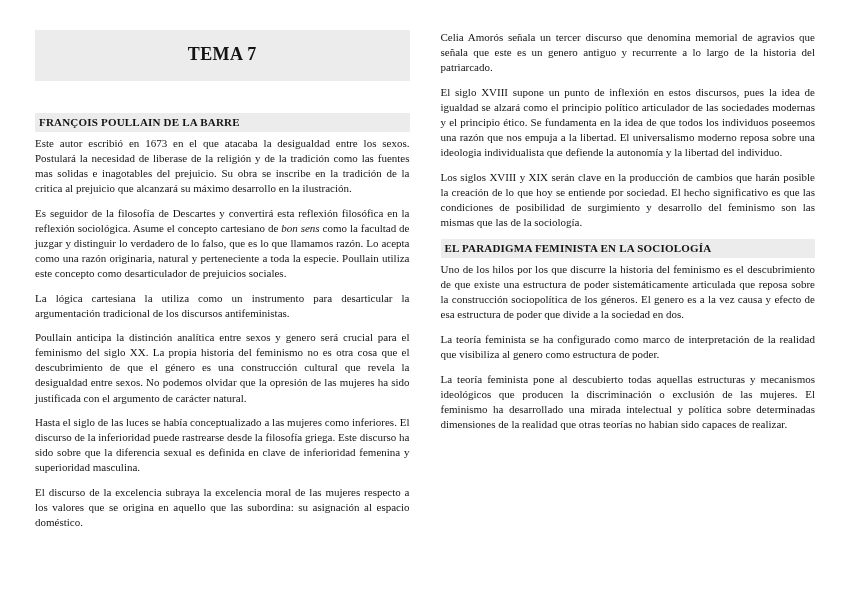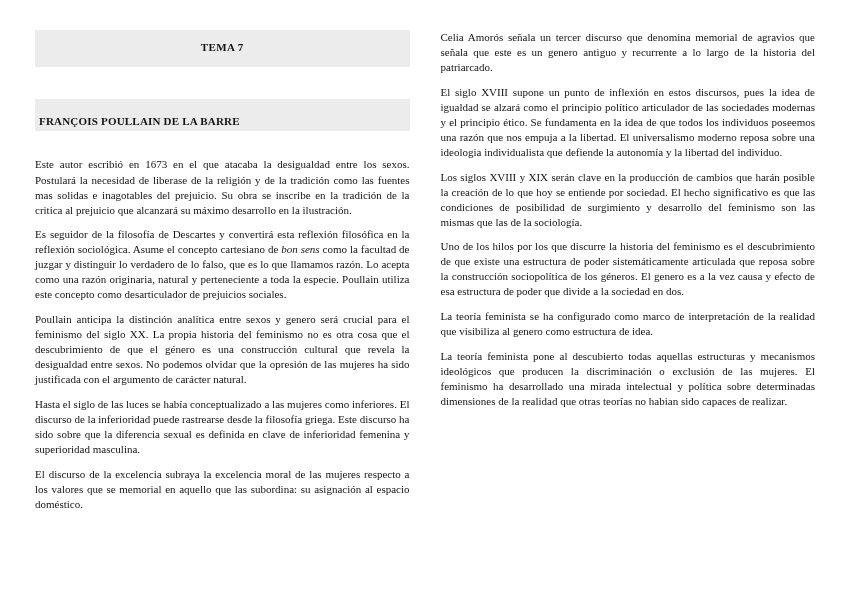--- a/index.html
+++ b/index.html
@@ -25,32 +25,32 @@
   .col { flex: 1; min-width: 0; }
 
   .title-box {
     background: #ececec;
     text-align: center;
     padding: 7px 4px 9px 4px;
     margin-bottom: 32px;
   }
   .title-line {
     font-weight: bold;
-    font-size: 11px;
+    font-size: 18px;
     line-height: 1.95;
     letter-spacing: 0.4px;
   }
 
   .section-heading {
     background: #ececec;
     font-size: 11px;
     font-weight: bold;
     letter-spacing: 0.2px;
-    padding: 16px 4px 4px 4px;
-    margin-bottom: 26px;
+    padding: 3px 4px 4px 4px;
+    margin-bottom: 4px;
   }
   .col.right .section-heading { margin-top: 2px; }
 
   p.body-par {
     font-size: 11px;
     line-height: 1.37;
     text-align: justify;
     margin-bottom: 9.5px;
   }
   p.body-par em { }
@@ -66,33 +66,35 @@
       <div class="title-box">
         <div class="title-line">TEMA 7</div>
       </div>
 
       <div class="section-heading">FRANÇOIS POULLAIN DE LA BARRE</div>
 
       <p class="body-par">Este autor escribió en 1673 en el que atacaba la desigualdad entre los sexos. Postulará la necesidad de liberase de la religión y de la tradición como las fuentes mas solidas e inagotables del prejuicio. Su obra se inscribe en la tradición de la critica al prejuicio que alcanzará su máximo desarrollo en la ilustración.</p>
 
       <p class="body-par"><span>Es seguidor de la filosofía de Descartes y convertirá esta reflexión filosófica en la reflexión sociológica. Asume el concepto cartesiano de </span><em>bon sens</em><span> como la facultad de juzgar y distinguir lo verdadero de lo falso, que es lo que llamamos razón. Lo acepta como una razón originaria, natural y perteneciente a toda la especie. Poullain utiliza este concepto como desarticulador de prejuicios sociales.</span></p>
 
+      <p class="body-par">La lógica cartesiana la utiliza como un instrumento para desarticular la argumentación tradicional de los discursos antifeministas.</p>
       <p class="body-par">Poullain anticipa la distinción analítica entre sexos y genero será crucial para el feminismo del siglo XX. La propia historia del feminismo no es otra cosa que el descubrimiento de que el género es una construcción cultural que revela la desigualdad entre sexos. No podemos olvidar que la opresión de las mujeres ha sido justificada con el argumento de carácter natural.</p>
       <p class="body-par">Hasta el siglo de las luces se había conceptualizado a las mujeres como inferiores. El discurso de la inferioridad puede rastrearse desde la filosofía griega. Este discurso ha sido sobre que la diferencia sexual es definida en clave de inferioridad femenina y superioridad masculina.</p>
-      <p class="body-par">El discurso de la excelencia subraya la excelencia moral de las mujeres respecto a los valores que se memorial en aquello que las subordina: su asignación al espacio doméstico.</p>
+      <p class="body-par">El discurso de la excelencia subraya la excelencia moral de las mujeres respecto a los valores que se origina en aquello que las subordina: su asignación al espacio doméstico.</p>
 
     </div>
 
     <div class="col right">
 
       <p class="body-par">Celia Amorós señala un tercer discurso que denomina memorial de agravios que señala que este es un genero antiguo y recurrente a lo largo de la historia del patriarcado.</p>
       <p class="body-par">El siglo XVIII supone un punto de inflexión en estos discursos, pues la idea de igualdad se alzará como el principio político articulador de las sociedades modernas y el principio ético. Se fundamenta en la idea de que todos los individuos poseemos una razón que nos empuja a la libertad. El universalismo moderno reposa sobre una ideologia individualista que defiende la autonomía y la libertad del individuo.</p>
       <p class="body-par">Los siglos XVIII y XIX serán clave en la producción de cambios que harán posible la creación de lo que hoy se entiende por sociedad. El hecho significativo es que las condiciones de posibilidad de surgimiento y desarrollo del feminismo son las mismas que las de la sociología.</p>
 
+      <div class="section-heading">EL PARADIGMA FEMINISTA EN LA SOCIOLOGÍA</div>
 
       <p class="body-par">Uno de los hilos por los que discurre la historia del feminismo es el descubrimiento de que existe una estructura de poder sistemáticamente articulada que reposa sobre la construcción sociopolítica de los géneros. El genero es a la vez causa y efecto de esa estructura de poder que divide a la sociedad en dos.</p>
-      <p class="body-par">La teoría feminista se ha configurado como marco de interpretación de la realidad que visibiliza al genero como estructura de idea.</p>
+      <p class="body-par">La teoría feminista se ha configurado como marco de interpretación de la realidad que visibiliza al genero como estructura de poder.</p>
       <p class="body-par">La teoría feminista pone al descubierto todas aquellas estructuras y mecanismos ideológicos que producen la discriminación o exclusión de las mujeres. El feminismo ha desarrollado una mirada intelectual y política sobre determinadas dimensiones de la realidad que otras teorías no habian sido capaces de realizar.</p>
 
     </div>
 
   </div>
 </div>
 
 </body></html>

